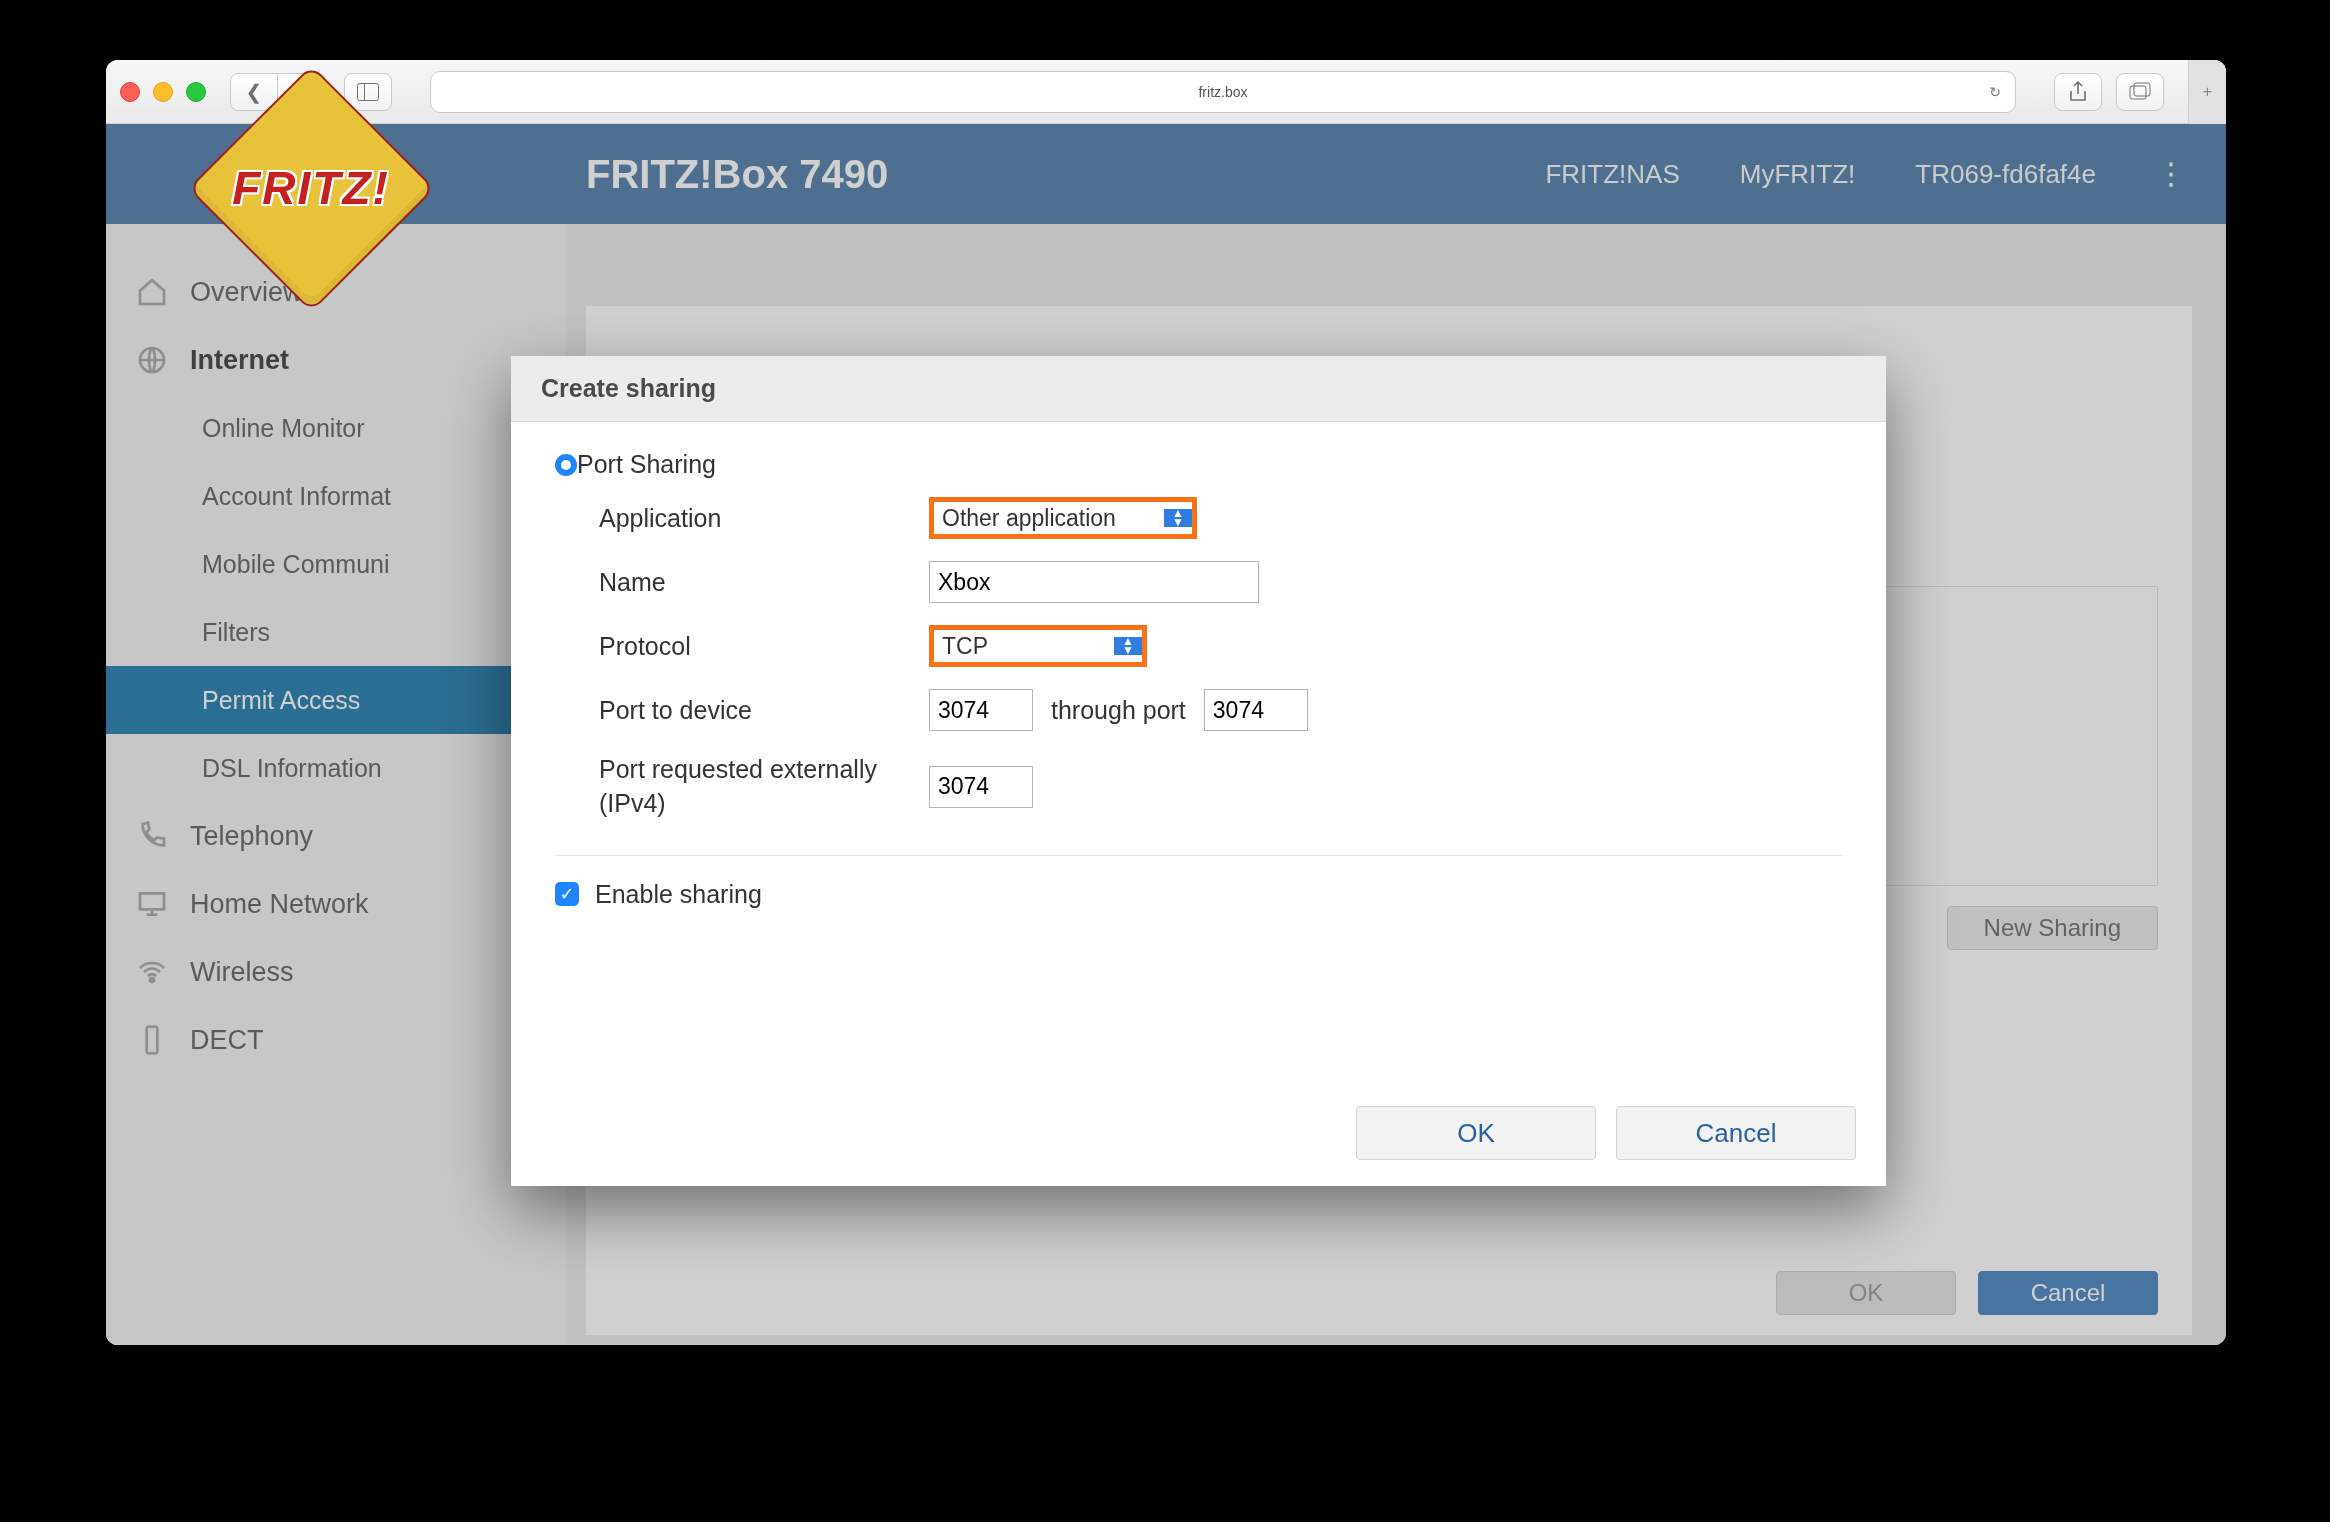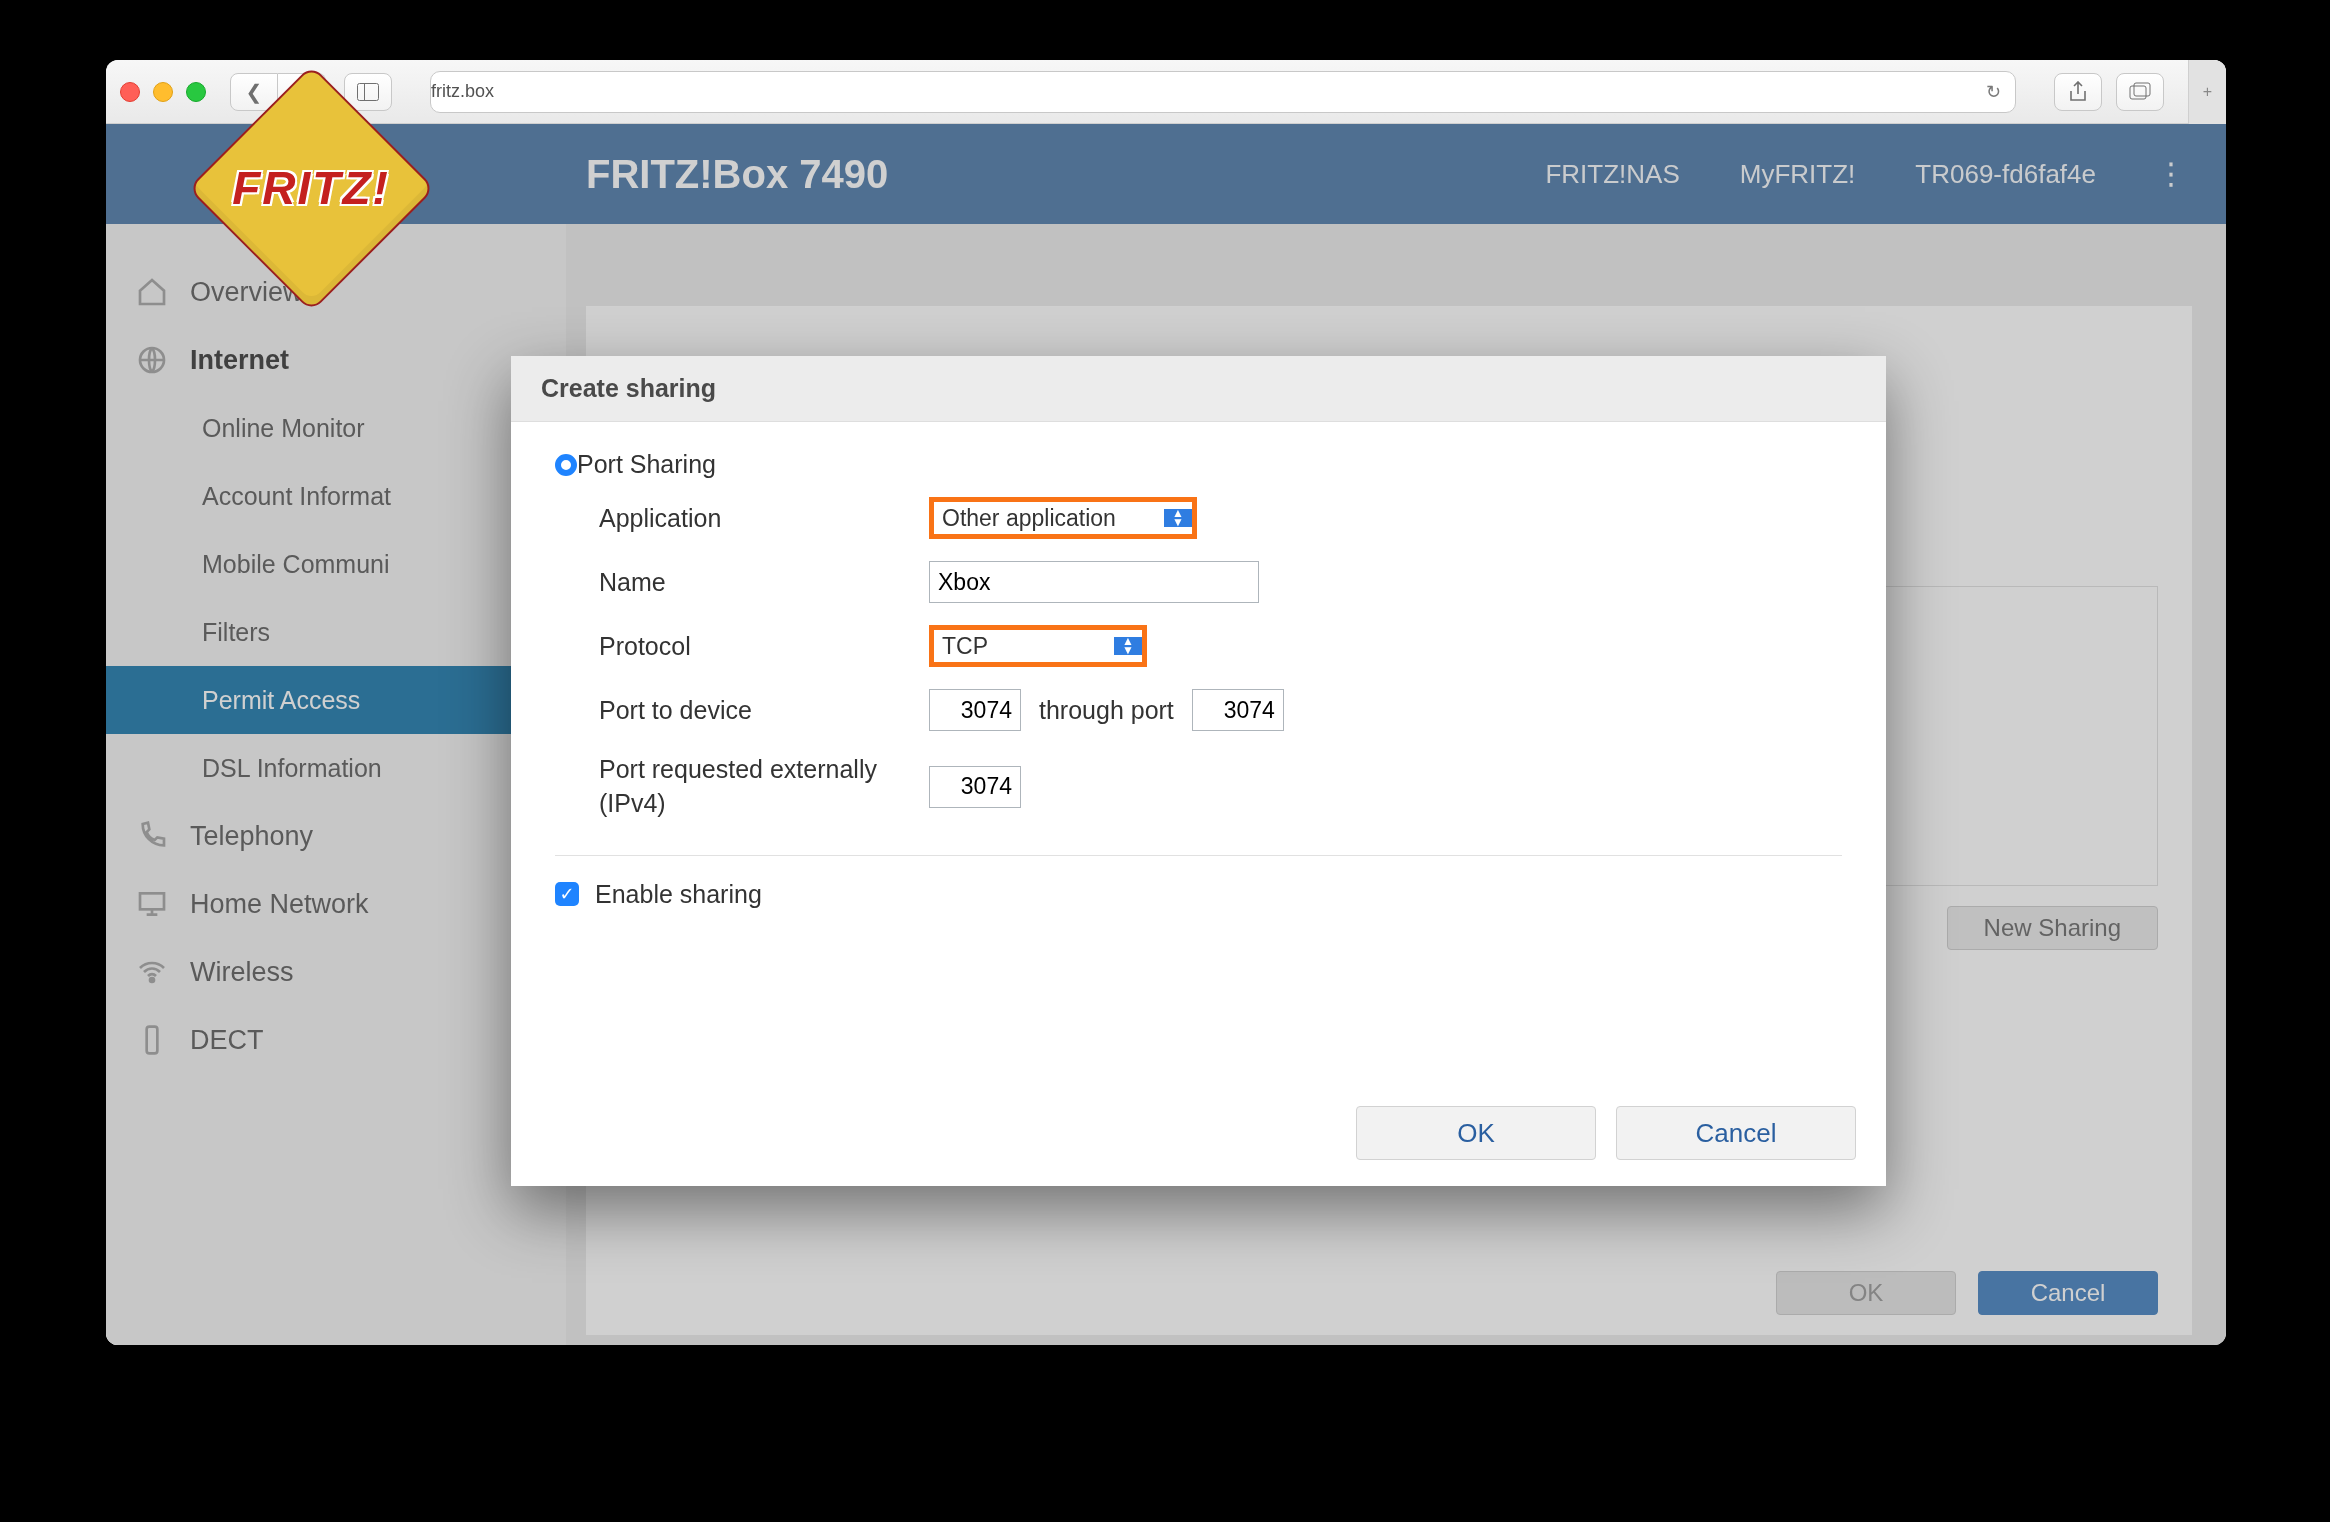--- a/index.html
+++ b/index.html
@@ -38,22 +38,22 @@
     border: 1px solid #c8c8c8;
     display:flex;align-items:center;justify-content:center;
     color:#6f6f6f; font-size:20px;
   }
   .btn-group .tb-btn:first-child{border-radius:8px 0 0 8px;}
   .btn-group .tb-btn:last-child{border-radius:0 8px 8px 0;border-left:none;}
   .tb-btn.single{border-radius:8px;}
   .addr {
     flex:1; height:42px; margin: 0 20px;
     background:#ffffff; border:1px solid #c8c8c8; border-radius:10px;
-    display:flex; align-items:center; 
-    position:relative; color:#525252; font-size:18px;
+    display:flex; align-items:center; justify-content:center;
+    position:relative; color:#525252; font-size:14px;
   }
   .addr .reload{position:absolute; right:14px; color:#7a7a7a;}
   .right-tb{display:flex;gap:14px;align-items:center;}
   .plus-tab{width:38px;height:64px;display:flex;align-items:center;justify-content:center;color:#888;border-left:1px solid #cfcfcf;margin-left:6px;margin-right:-14px;background:#e2e2e2;}
 
   
   .page { position:absolute; inset:64px 0 0 0; background:#e9e9e9; }
   .fritz-header{
     height:100px;
     background:#3a6a9e;
@@ -173,21 +173,21 @@
     border:1px solid #aeb5bb;background:#fff;
     padding:0 8px;
     font-family:inherit;
   }
   .sel-wrap{display:inline-flex;align-items:center;border:5px solid #f97316;height:42px;}
   .sel-wrap .sel{border:none;height:100%;}
   .sel-arrows{
     width:28px;background:#2f7de1;display:flex;flex-direction:column;align-items:center;justify-content:center;color:#fff;font-size:12px;line-height:9px;
   }
   .txt{width:330px;}
-  .numtxt{width:92px;text-align:right;}
+  .numtxt{width:104px;}
   .port-row{display:flex;align-items:center;gap:18px;}
   .label-multi{line-height:1.35;}
   hr.sep{border:none;border-top:1px solid #e1e1e1;margin:34px 0 24px;}
   .chk-row{display:flex;align-items:center;gap:16px;}
   .chk{
     width:24px;height:24px;border-radius:5px;background:#1f84ff;
     display:flex;align-items:center;justify-content:center;color:#fff;font-size:18px;
   }
   .modal-actions{
     position:absolute; right:30px; bottom:26px; display:flex; gap:20px;

